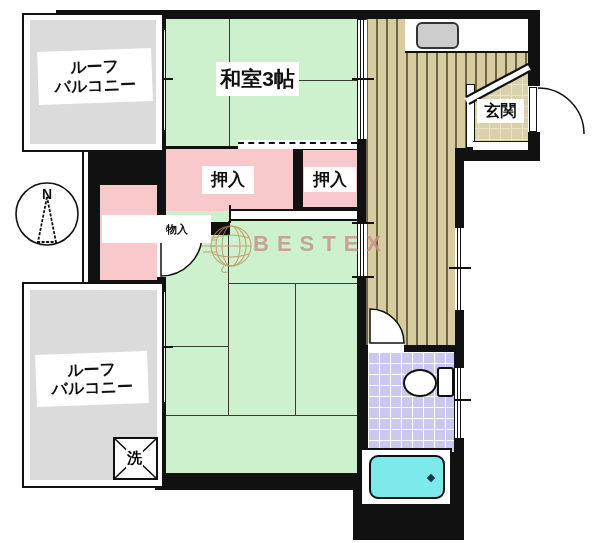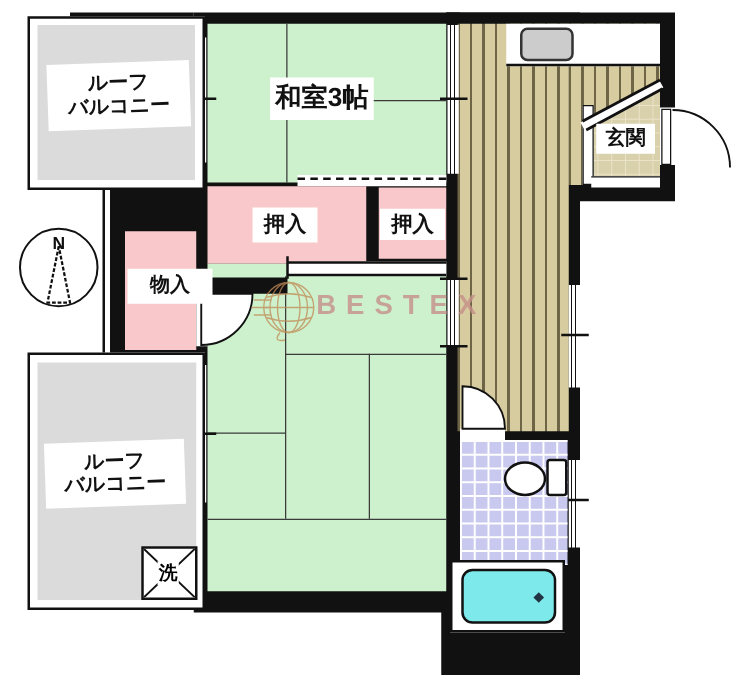--- a/index.html
+++ b/index.html
@@ -168,21 +168,21 @@
       <div>バルコニー</div>
     </div>
   </div>
 
   <div class="labelbox" style="left:216px;top:62px;width:83px;height:34px;font-size:21px;">和室3帖</div>
 
   <div class="labelbox" style="left:202px;top:166px;width:52px;height:28px;font-size:17px;">押入</div>
 
   <div class="labelbox" style="left:304px;top:167px;width:52px;height:25px;font-size:17px;">押入</div>
 
-  <div class="labelbox" style="left:102px;top:215px;width:68px;height:28px;font-size:16px;">物入</div>
+  <div class="labelbox" style="left:102px;top:215px;width:68px;height:28px;font-size:11px;padding-left:41px;">物入</div>
 
 
   <div class="labelbox" style="left:477px;top:99px;width:47px;height:24px;font-size:16px;">玄関</div>
 
   <div class="labelbox" style="left:36px;top:353px;width:112px;height:52px;transform:rotate(-2deg);">
     <div>
       <div>ルーフ</div>
       <div>バルコニー</div>
     </div>
   </div>

